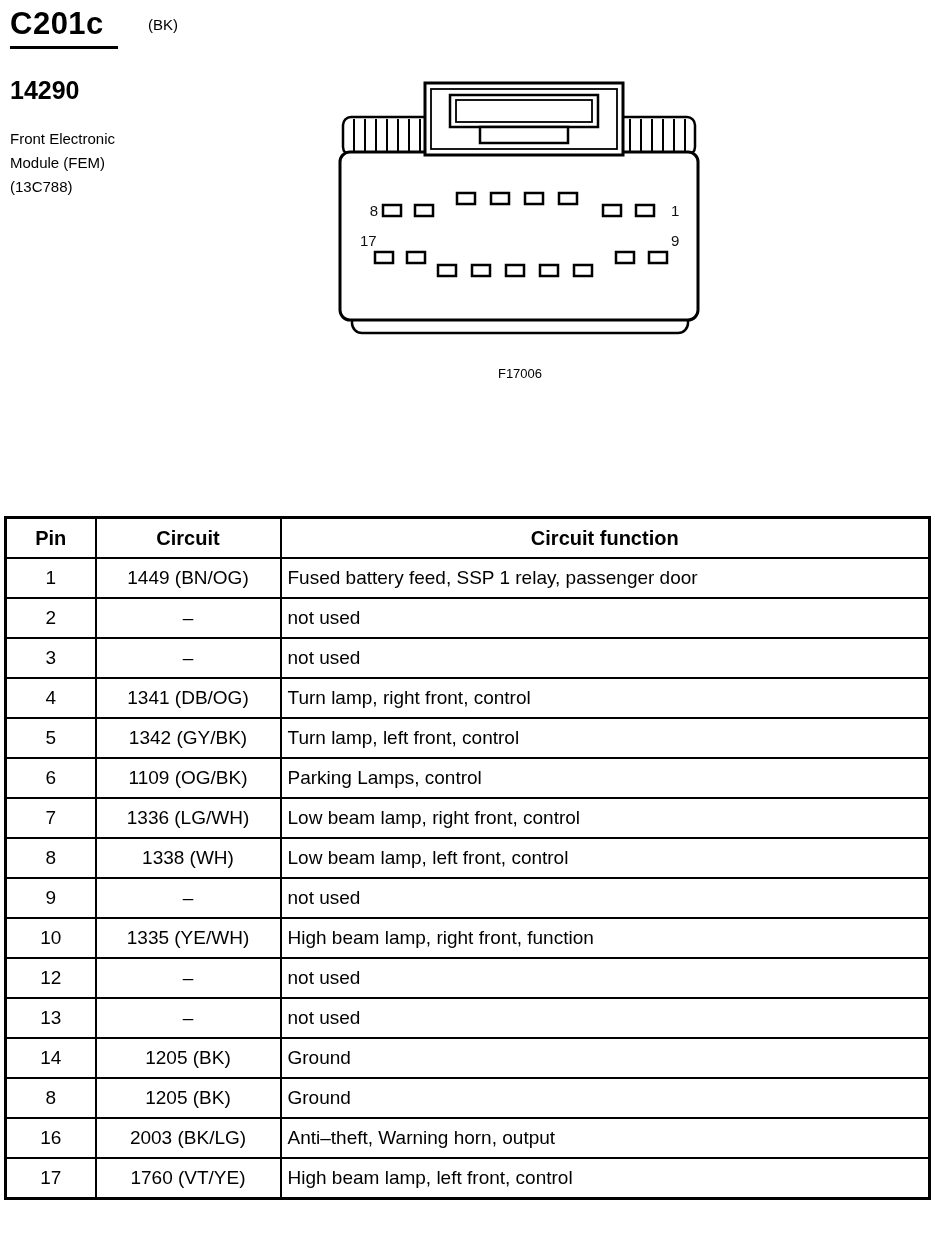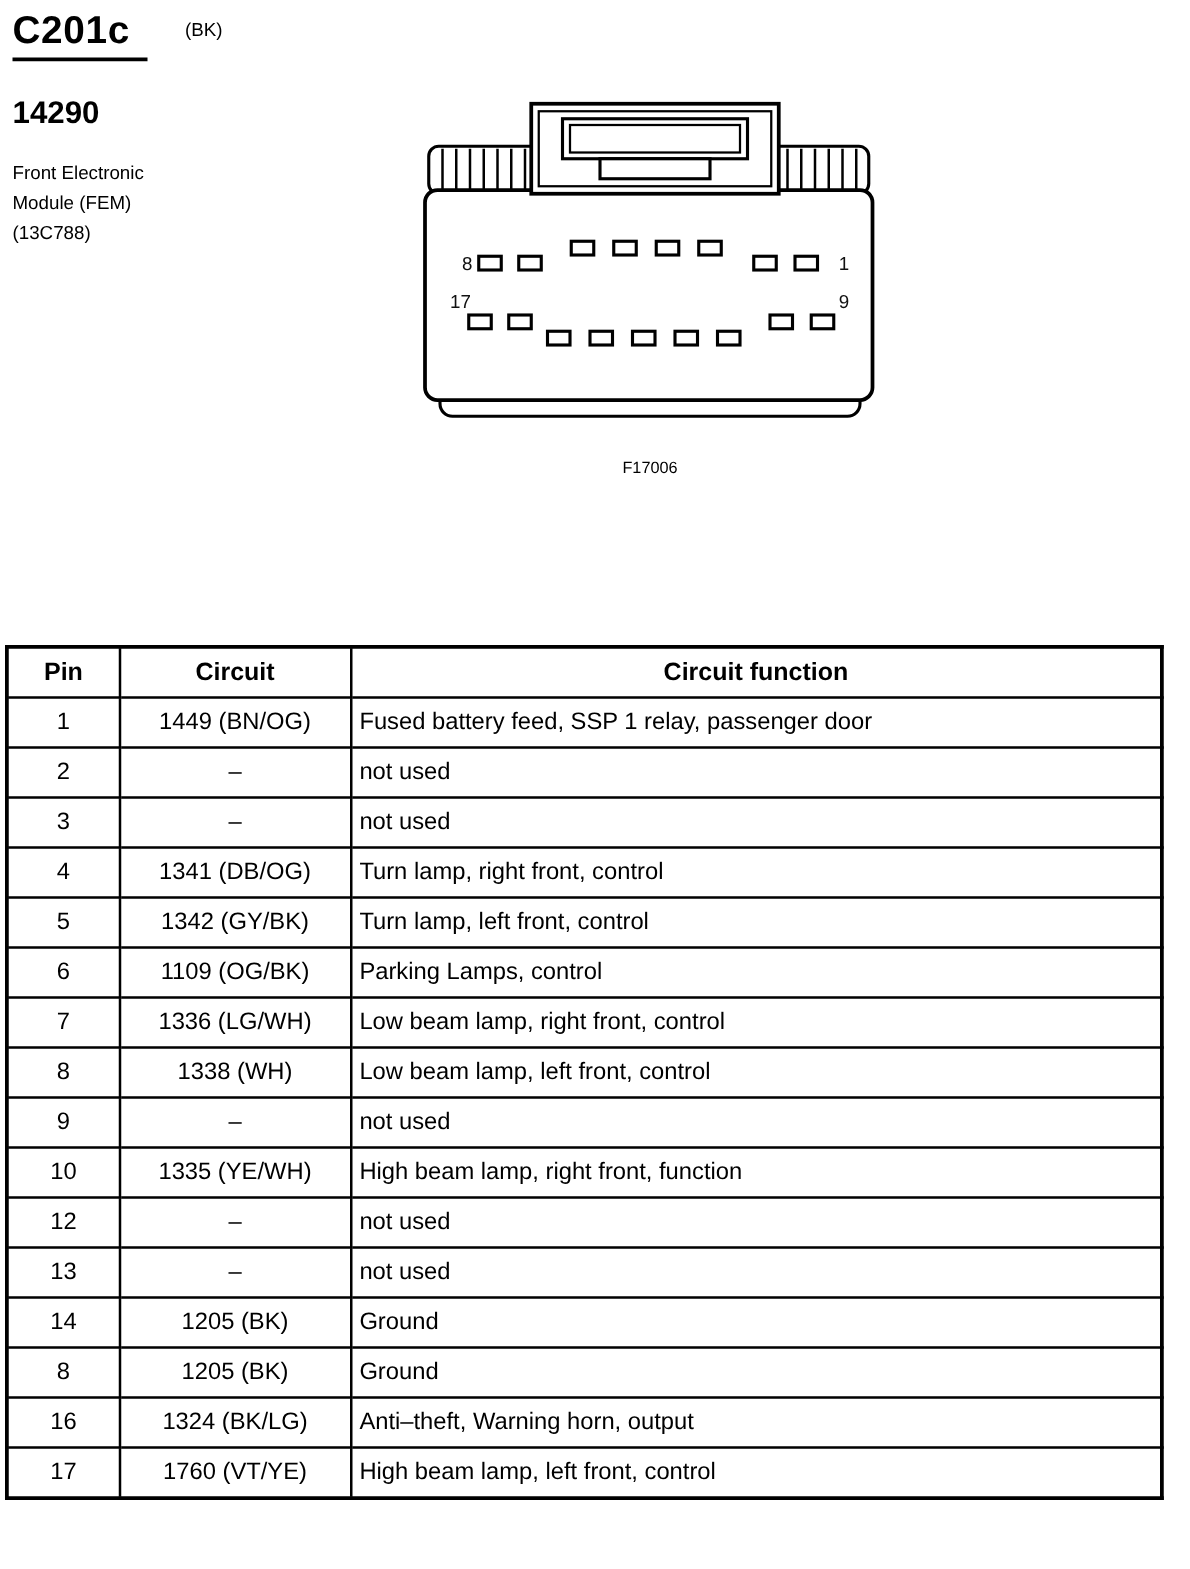--- a/index.html
+++ b/index.html
@@ -191,21 +191,21 @@
   </tr>
 
   <tr>
     <td class="c-pin">8</td>
     <td class="c-circuit">1205 (BK)</td>
     <td class="c-func">Ground</td>
   </tr>
 
   <tr>
     <td class="c-pin">16</td>
-    <td class="c-circuit">1324 (BK/LG)</td>
+    <td class="c-circuit">2003 (BK/LG)</td>
     <td class="c-func">Anti–theft, Warning horn, output</td>
   </tr>
 
   <tr>
     <td class="c-pin">17</td>
     <td class="c-circuit">1760 (VT/YE)</td>
     <td class="c-func">High beam lamp, left front, control</td>
   </tr>
 </tbody>
     </table>

